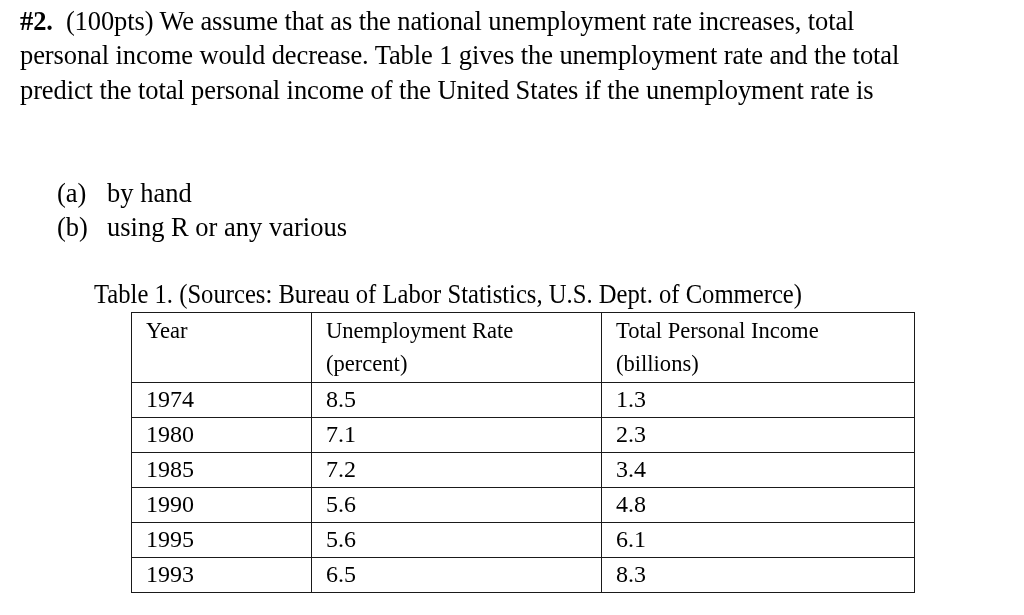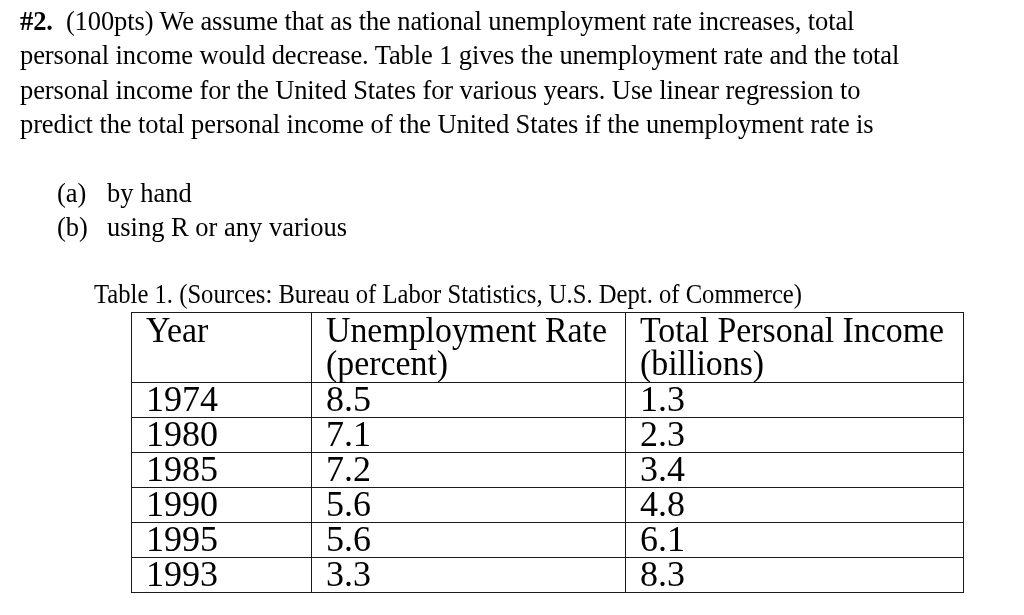--- a/index.html
+++ b/index.html
@@ -55,21 +55,21 @@
       line-height: 32px;
       white-space: nowrap;
       transform: scaleX(0.93);
       transform-origin: left top;
     }
     table.data {
       position: absolute;
       left: 131px;
       top: 312px;
       border-collapse: collapse;
-      font-size: 36px;
+      font-size: 24px;
       line-height: 33px;
     }
     table.data td {
       border: 1.5px solid #1a1a1a;
       padding: 0 0 0 14px;
       vertical-align: top;
       white-space: nowrap;
     }
     table.data td.c1 { width: 165px; }
     table.data td.c2 { width: 275px; }
@@ -86,21 +86,20 @@
       transform: scaleX(0.94);
       transform-origin: left top;
     }
   </style>
 </head>
 <body>
 
 <div class="problem">
   <span class="line"><span class="num">#2.</span>&nbsp; <span>(100pts) We assume that as the national unemployment rate increases, total</span></span>
   <span class="line">personal income would decrease. Table 1 gives the unemployment rate and the total</span>
-  <span class="line">personal income for the United States for various years. Use linear regression to</span>
   <span class="line">predict the total personal income of the United States if the unemployment rate is</span>
 </div>
 
 <div class="parts">
   <span class="part">
     <span class="label">(a)</span><span>by hand</span>
   </span>
   <span class="part">
     <span class="label">(b)</span><span>using R or any various</span>
   </span>
@@ -143,17 +142,17 @@
     <td class="c2">5.6</td>
     <td class="c3">4.8</td>
   </tr>
   <tr class="row">
     <td class="c1">1995</td>
     <td class="c2">5.6</td>
     <td class="c3">6.1</td>
   </tr>
   <tr class="row">
     <td class="c1">1993</td>
-    <td class="c2">3.3</td>
+    <td class="c2">6.5</td>
     <td class="c3">8.3</td>
   </tr>
 </tbody>
   </table>
 
 </body></html>

